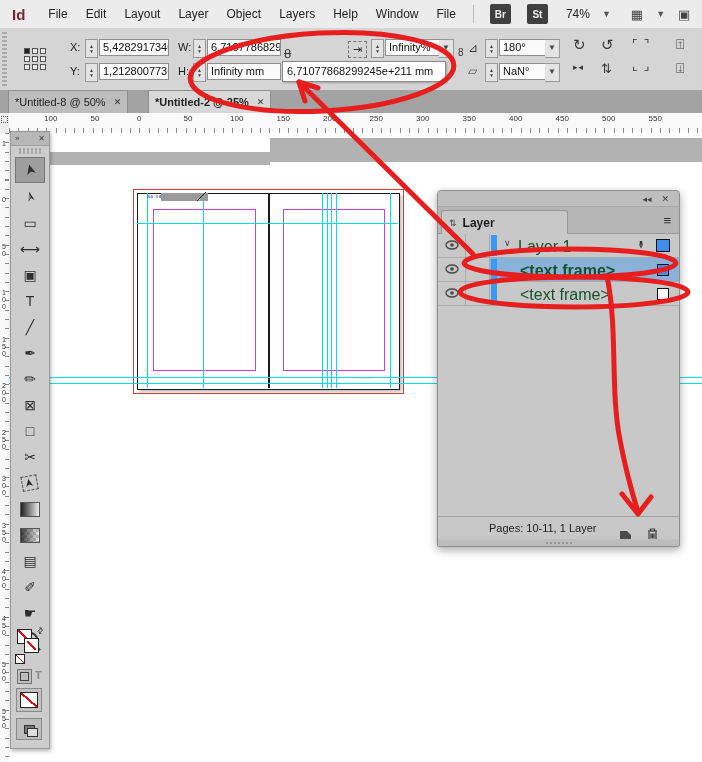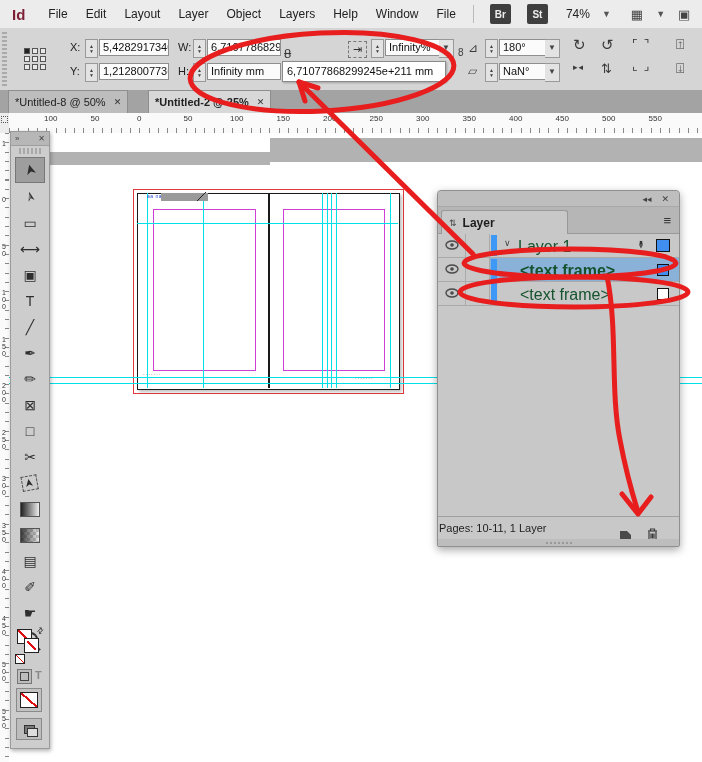--- a/index.html
+++ b/index.html
@@ -120,21 +120,21 @@
   .lrow .eye{position:absolute;left:7px;top:6px;}
   .lrow .coldiv1{position:absolute;left:27px;top:0;width:1px;height:23px;background:#aaa;}
   .lrow .coldiv2{position:absolute;left:51px;top:0;width:1px;height:23px;background:#aaa;}
   .lrow .cbar{position:absolute;left:53px;top:1px;width:6px;height:21px;background:#3d99f5;}
   .lrow .hl{position:absolute;left:52px;top:0;right:0;height:23px;background:#8ab2d9;}
   .lrow .rlabel{position:absolute;top:4px;font-size:16px;color:#14532d;}
   .lrow .sq{position:absolute;right:10px;top:6px;width:10px;height:10px;border:1px solid #111;background:#fff;}
   .lrow .sq.blue{background:#3f8ef0;}
   #lp-status{position:absolute;left:0;bottom:7px;width:100%;height:22px;border-top:1px solid #a0a0a0;
      font-size:11px;color:#1e1e1e;display:flex;align-items:center;}
-  #lp-status .stext{margin-left:1px;}
+  #lp-status .stext{margin-left:7px;padding-left:44px;}
   #newlayer-ic{position:absolute;right:48px;bottom:4px;width:11px;height:11px;background:#4a4a4a;}
   #newlayer-ic:after{content:"";position:absolute;right:-1px;top:-1px;border:3px solid #c8c8c8;
      border-left-color:transparent;border-bottom-color:transparent;}
   #lp-grip{position:absolute;left:0;bottom:0;width:100%;height:7px;background:#bdbdbd;border-radius:0 0 2px 2px;}
   #lp-grip:after{content:"";position:absolute;left:108px;top:3px;width:26px;height:2px;
      background:repeating-linear-gradient(to right,#999 0 2px,transparent 2px 4px);}
   
   #anno{left:0;top:0;width:702px;height:762px;z-index:50;pointer-events:none;}
 </style>
 </head>

